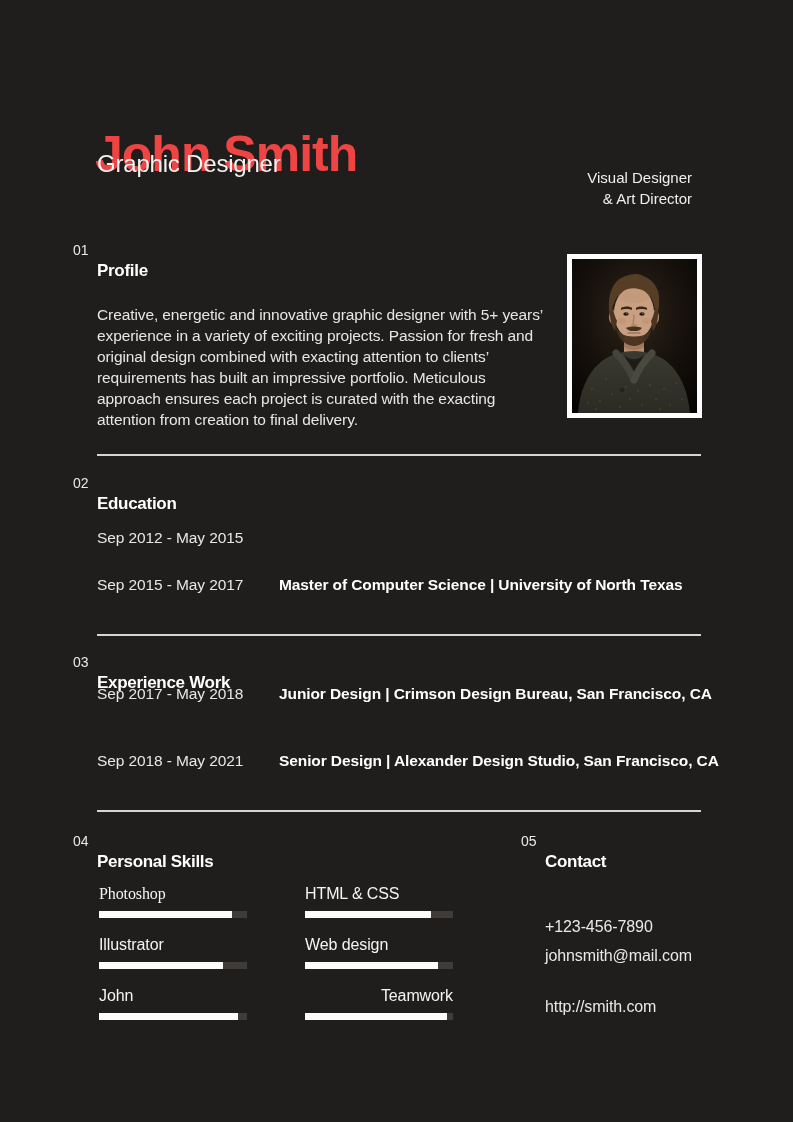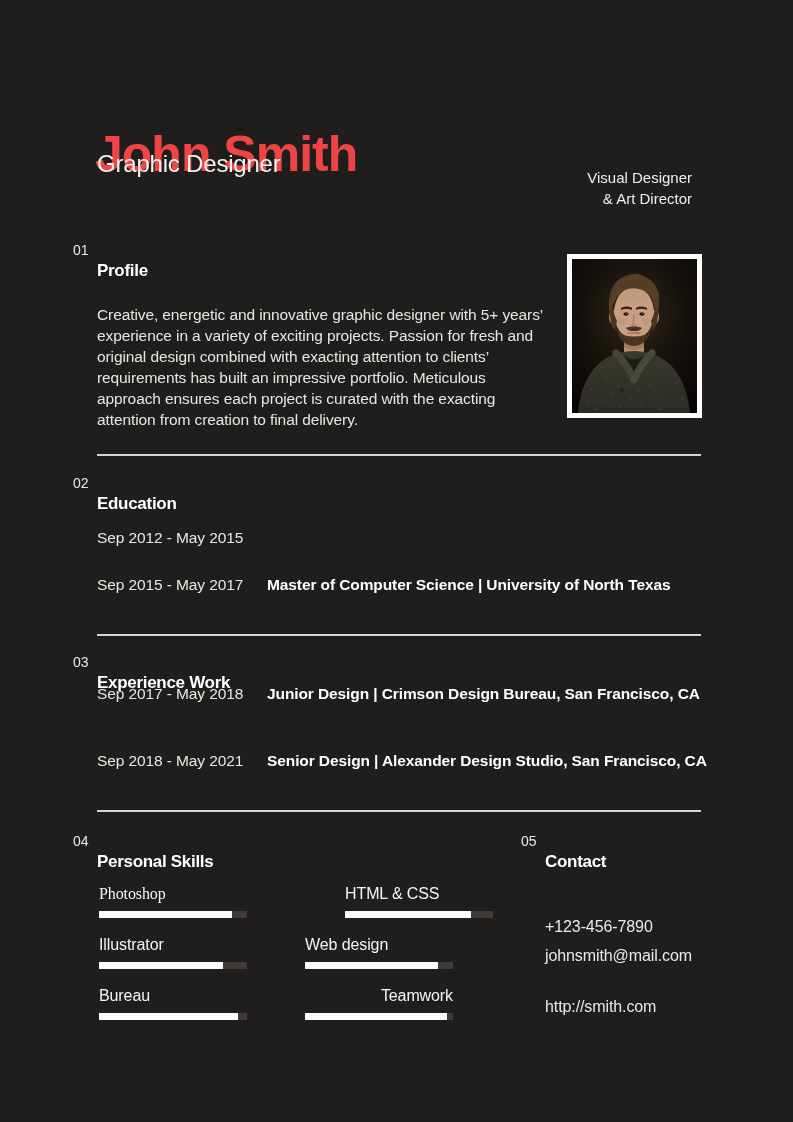--- a/index.html
+++ b/index.html
@@ -23,31 +23,31 @@
   .contact-num{left:521px;top:833px;}.contact-h{left:545px;top:834px;}
   
   .profile-body{left:97px;top:288px;width:450px;font-size:15.5px;line-height:21px;color:#e8e6e3;letter-spacing:-0.1px;}
   
   .photo-frame{left:567px;top:254px;width:125px;height:154px;border:5px solid #ffffff;background:#080604;}
   .photo-frame svg{display:block;}
   
   .divider{left:97px;width:604px;height:2px;background:#d7d5d2;}
   .div1{top:454px;} .div2{top:634px;} .div3{top:810px;}
   
-  .row{left:97px;display:flex;align-items:flex-start;font-size:15.5px;line-height:20px;letter-spacing:-0.1px;white-space:nowrap;}
+  .row{left:97px;display:flex;align-items:flex-start;font-size:15.5px;line-height:20px;letter-spacing:-0.1px;white-space:nowrap;gap:12px;}
   .row .dates{width:170px;flex:0 0 170px;color:#e9e7e4;font-weight:normal;}
   .row .detail{color:#ffffff;font-weight:bold;}
   .edu-r1{top:528px;} .edu-r2{top:575px;} .exp-r1{top:684px;} .exp-r2{top:751px;}
   
   .skill{width:148px;}
   .skill-label{font-size:16px;line-height:20px;color:#f5f4f2;letter-spacing:-0.1px;}
   .skill-bar{margin-top:7px;width:148px;height:7px;background:#3e3b38;}
   .skill-fill{height:7px;background:#fcfcfc;}
   .s1{left:99px;top:884px;font-family:Liberation Serif, serif;} .s2{left:99px;top:935px;} .s3{left:99px;top:986px;}
-  .s4{left:305px;top:884px;margin-left:40px;} .s5{left:305px;top:935px;} .s6{left:305px;top:986px;text-align:right;}
+  .s4{left:305px;top:884px;} .s5{left:305px;top:935px;} .s6{left:305px;top:986px;text-align:right;}
   
   .contact-item{left:545px;font-size:16px;line-height:20px;color:#ebe9e7;letter-spacing:-0.1px;white-space:nowrap;}
   .c1{top:897px;margin-top:20px;} .c2{top:946px;} .c3{top:997px;}
 </style>
 </head>
 <body>
 
 <div class="page">
 
   <h1 class="abs name">John Smith</h1>
@@ -171,21 +171,21 @@
         <div class="skill-fill" style="width: 90%;"></div>
       </div>
   </div>
   <div class="abs skill s2">
     <div class="skill-label">Illustrator</div>
     <div class="skill-bar">
         <div class="skill-fill" style="width: 84%;"></div>
       </div>
   </div>
   <div class="abs skill s3">
-    <div class="skill-label">Bureau</div>
+    <div class="skill-label">John</div>
     <div class="skill-bar">
         <div class="skill-fill" style="width: 94%;"></div>
       </div>
   </div>
   <div class="abs skill s4">
     <div class="skill-label">HTML &amp; CSS</div>
     <div class="skill-bar">
         <div class="skill-fill" style="width: 85%;"></div>
       </div>
   </div>

